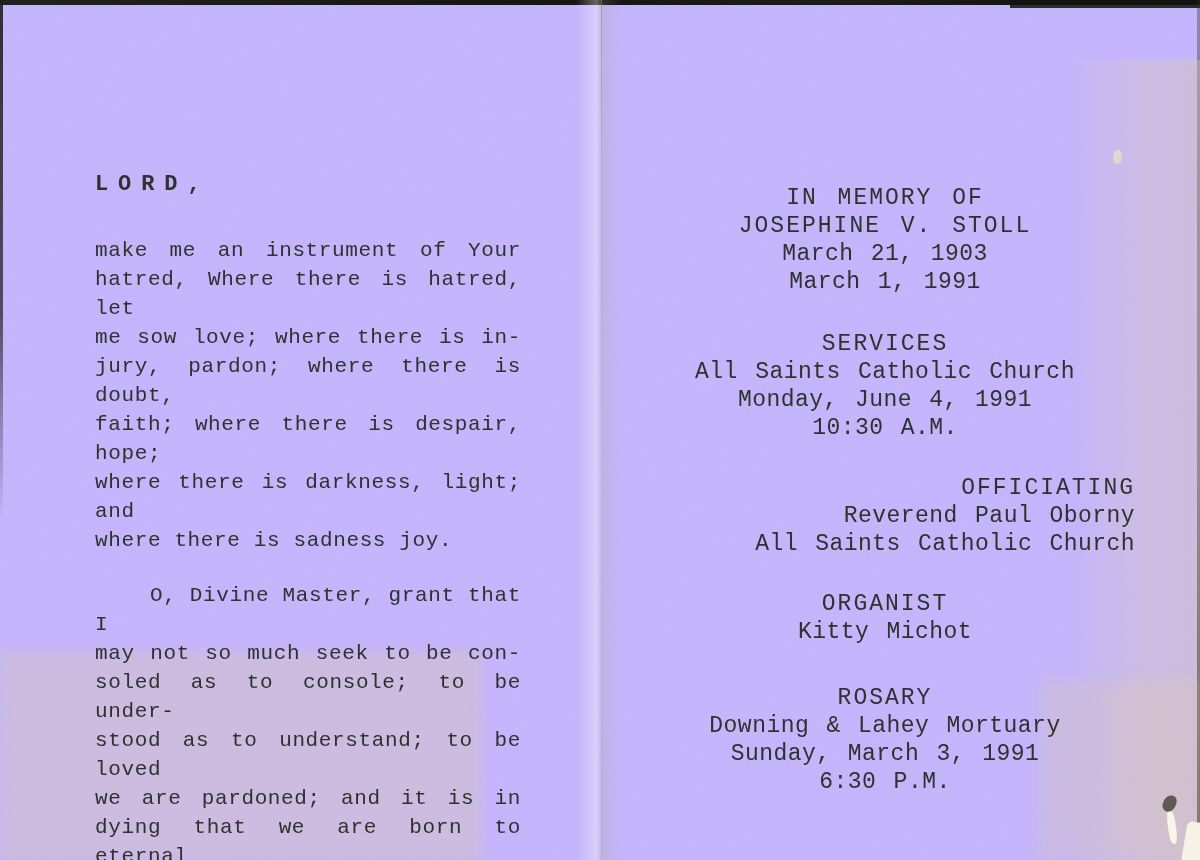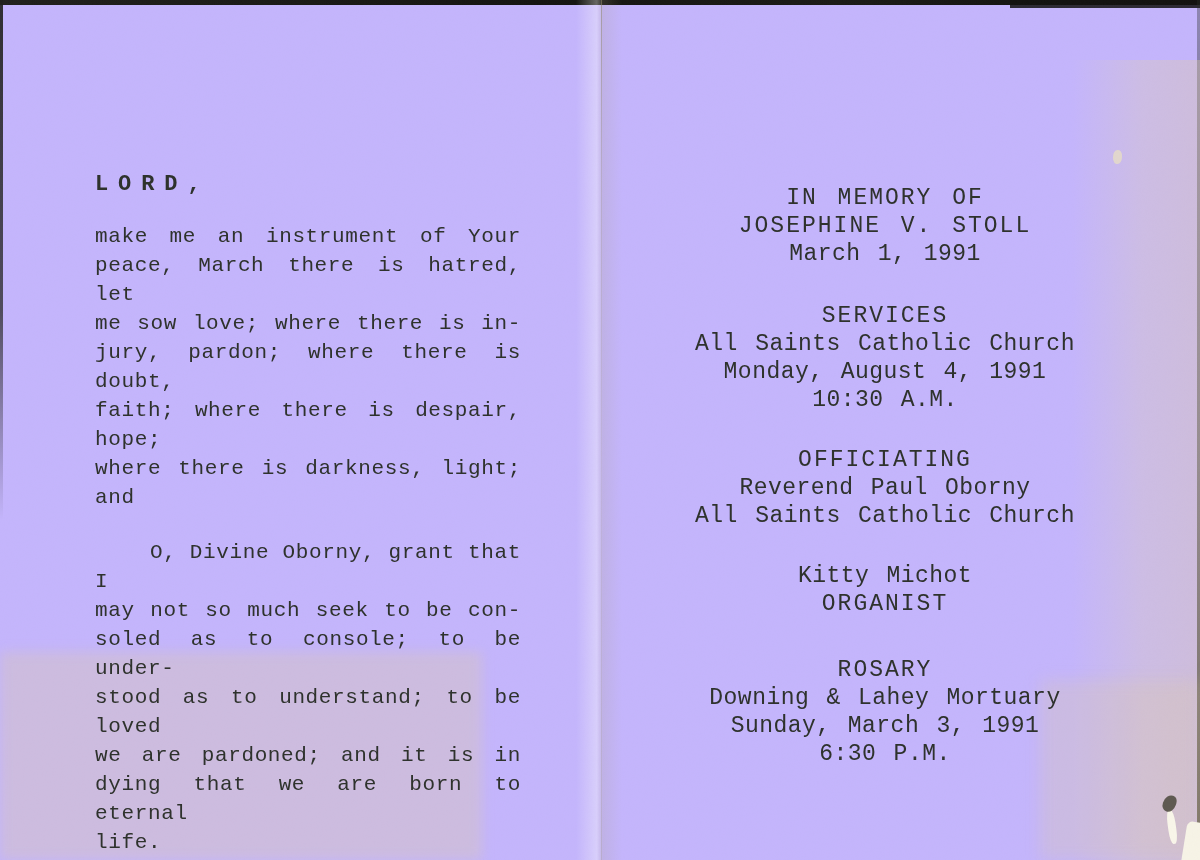--- a/index.html
+++ b/index.html
@@ -132,21 +132,21 @@
     font-size: 22px;
     line-height: 30px;
     font-weight: 700;
     letter-spacing: 0.45em;
   }
   .para {
     font-size: 21px;
     line-height: 29px;
     letter-spacing: 0.03em;
   }
-  .para-1 { margin-top: 22px; }
+  .para-1 { margin-top: 36px; }
   .para-2 { margin-top: 26px; }
   .jline {
     text-align: justify;
     text-align-last: justify;
   }
   .jline.last {
     text-align-last: left;
   }
   .jline.indent {
     text-indent: 55px;
@@ -163,21 +163,21 @@
   .page-right {
     position: absolute;
     left: 635px; top: 184px;
     width: 500px;
     text-align: center;
     font-size: 23px;
     line-height: 28px;
   }
   .group { margin: 0; }
   .group-services   { margin-top: 34px; }
-  .group-officiating{ margin-top: 32px; }
+  .group-officiating{ margin-top: 32px; text-align: right; }
   .group-organist   { margin-top: 32px; }
   .group-rosary     { margin-top: 38px; }
   .line {
     letter-spacing: 0.02em;
     word-spacing: 3px;
   }
   .line.head {
     letter-spacing: 2px;
     word-spacing: 4px;
   }
@@ -203,64 +203,66 @@
   <div class="shade-right"></div>
   <div class="shade-bottom-right"></div>
   <div class="fold"></div>
   <div class="fold-seam"></div>
 
   <section class="page-left">
     <h2 class="lord">LORD,</h2>
 
     <div class="para para-1">
       <div class="jline">make me an instrument of Your</div>
-      <div class="jline">peace, March there is hatred, let</div>
+      <div class="jline">hatred, Where there is hatred, let</div>
       <div class="jline">me sow love; where there is in-</div>
       <div class="jline">jury, pardon; where there is doubt,</div>
       <div class="jline">faith; where there is despair, hope;</div>
       <div class="jline">where there is darkness, light; and</div>
+      <div class="jline last">where there is sadness joy.</div>
     </div>
 
     <div class="para para-2">
-      <div class="jline indent">O, Divine Oborny, grant that I</div>
+      <div class="jline indent">O, Divine Master, grant that I</div>
       <div class="jline">may not so much seek to be con-</div>
       <div class="jline">soled as to console; to be under-</div>
       <div class="jline">stood as to understand; to be loved</div>
       <div class="jline">we are pardoned; and it is in</div>
       <div class="jline">dying that we are born to eternal</div>
       <div class="jline last">life.</div>
     </div>
 
     <div class="attribution">FRANCIS OF ASSISI</div>
   </section>
 
   <section class="page-right">
 
     <div class="group group-memory">
       <div class="line head">IN MEMORY OF</div>
       <div class="line head">JOSEPHINE V. STOLL</div>
+      <div class="line">March 21, 1903</div>
       <div class="line">March 1, 1991</div>
     </div>
 
     <div class="group group-services">
       <div class="line head">SERVICES</div>
       <div class="line">All Saints Catholic Church</div>
-      <div class="line">Monday, August 4, 1991</div>
+      <div class="line">Monday, June 4, 1991</div>
       <div class="line">10:30 A.M.</div>
     </div>
 
     <div class="group group-officiating">
       <div class="line head">OFFICIATING</div>
       <div class="line">Reverend Paul Oborny</div>
       <div class="line">All Saints Catholic Church</div>
     </div>
 
     <div class="group group-organist">
+      <div class="line head">ORGANIST</div>
       <div class="line">Kitty Michot</div>
-      <div class="line head">ORGANIST</div>
     </div>
 
     <div class="group group-rosary">
       <div class="line head">ROSARY</div>
       <div class="line">Downing &amp; Lahey Mortuary</div>
       <div class="line">Sunday, March 3, 1991</div>
       <div class="line">6:30 P.M.</div>
     </div>
 
   </section>

